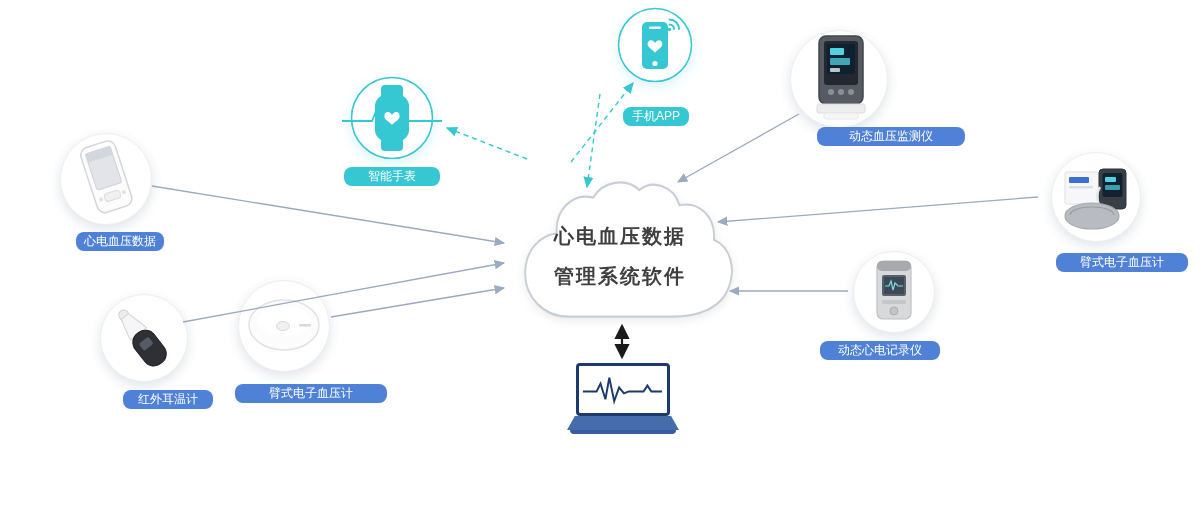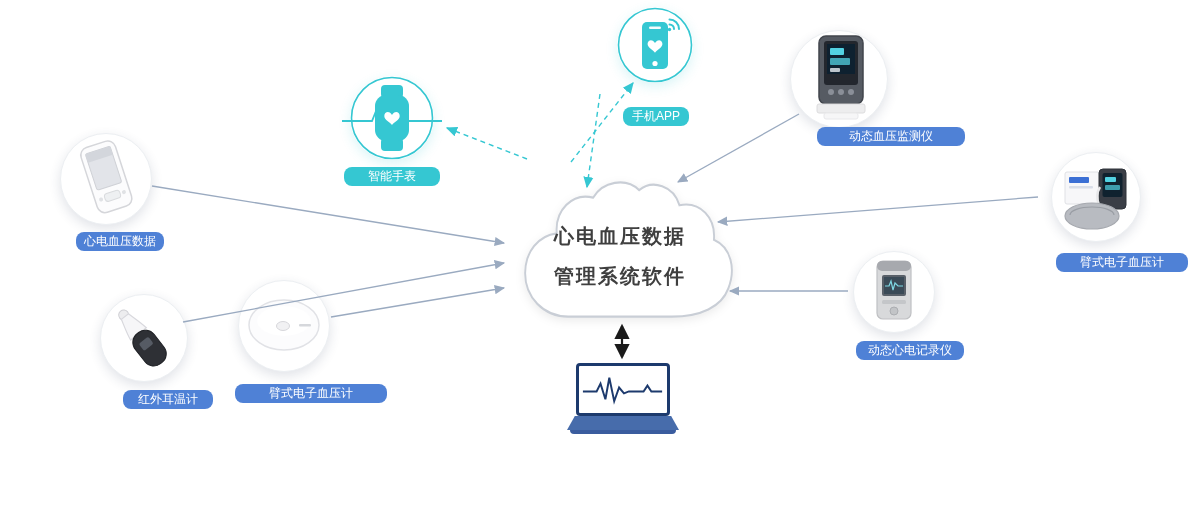--- a/index.html
+++ b/index.html
@@ -192,21 +192,21 @@
     <svg width="80" height="80">
       <rect x="23" y="9" width="34" height="58" rx="6" fill="#d8d9db" stroke="#bfc0c3" stroke-width="1.2"></rect>
       <rect x="23" y="9" width="34" height="10" rx="5" fill="#a7a9ae"></rect>
       <rect x="28" y="23" width="24" height="21" rx="2" fill="#596069"></rect>
       <rect x="30" y="25" width="20" height="17" fill="#3a4a57"></rect>
       <polyline points="31,34 35,34 37,29 39,38 41,31 44,34 49,34" fill="none" stroke="#7fd8e4" stroke-width="1.2"></polyline>
       <rect x="28" y="48" width="24" height="4" rx="1.5" fill="#c4c6c9"></rect>
       <circle cx="40" cy="59" r="4" fill="#c2c4c7" stroke="#abadb1"></circle>
     </svg>
   </div>
-  <div class="label blue" style="left:837px;top:341px;width:108px">动态心电记录仪</div>
+  <div class="label blue" style="left:801px;top:341px;width:120px">动态心电记录仪</div>
 
   <div class="laptop">
     <div class="laptop-screen">
       <svg viewBox="0 0 90 44">
         <polyline points="4,24 18,24 22,16 27,32 31,10 36,34 41,20 46,26 51,24 66,24 70,18 74,24 85,24" fill="none" stroke="#1d3a6d" stroke-width="2"></polyline>
       </svg>
     </div>
     <div class="laptop-base"></div>
     <div class="laptop-bottom"></div>
   </div>

